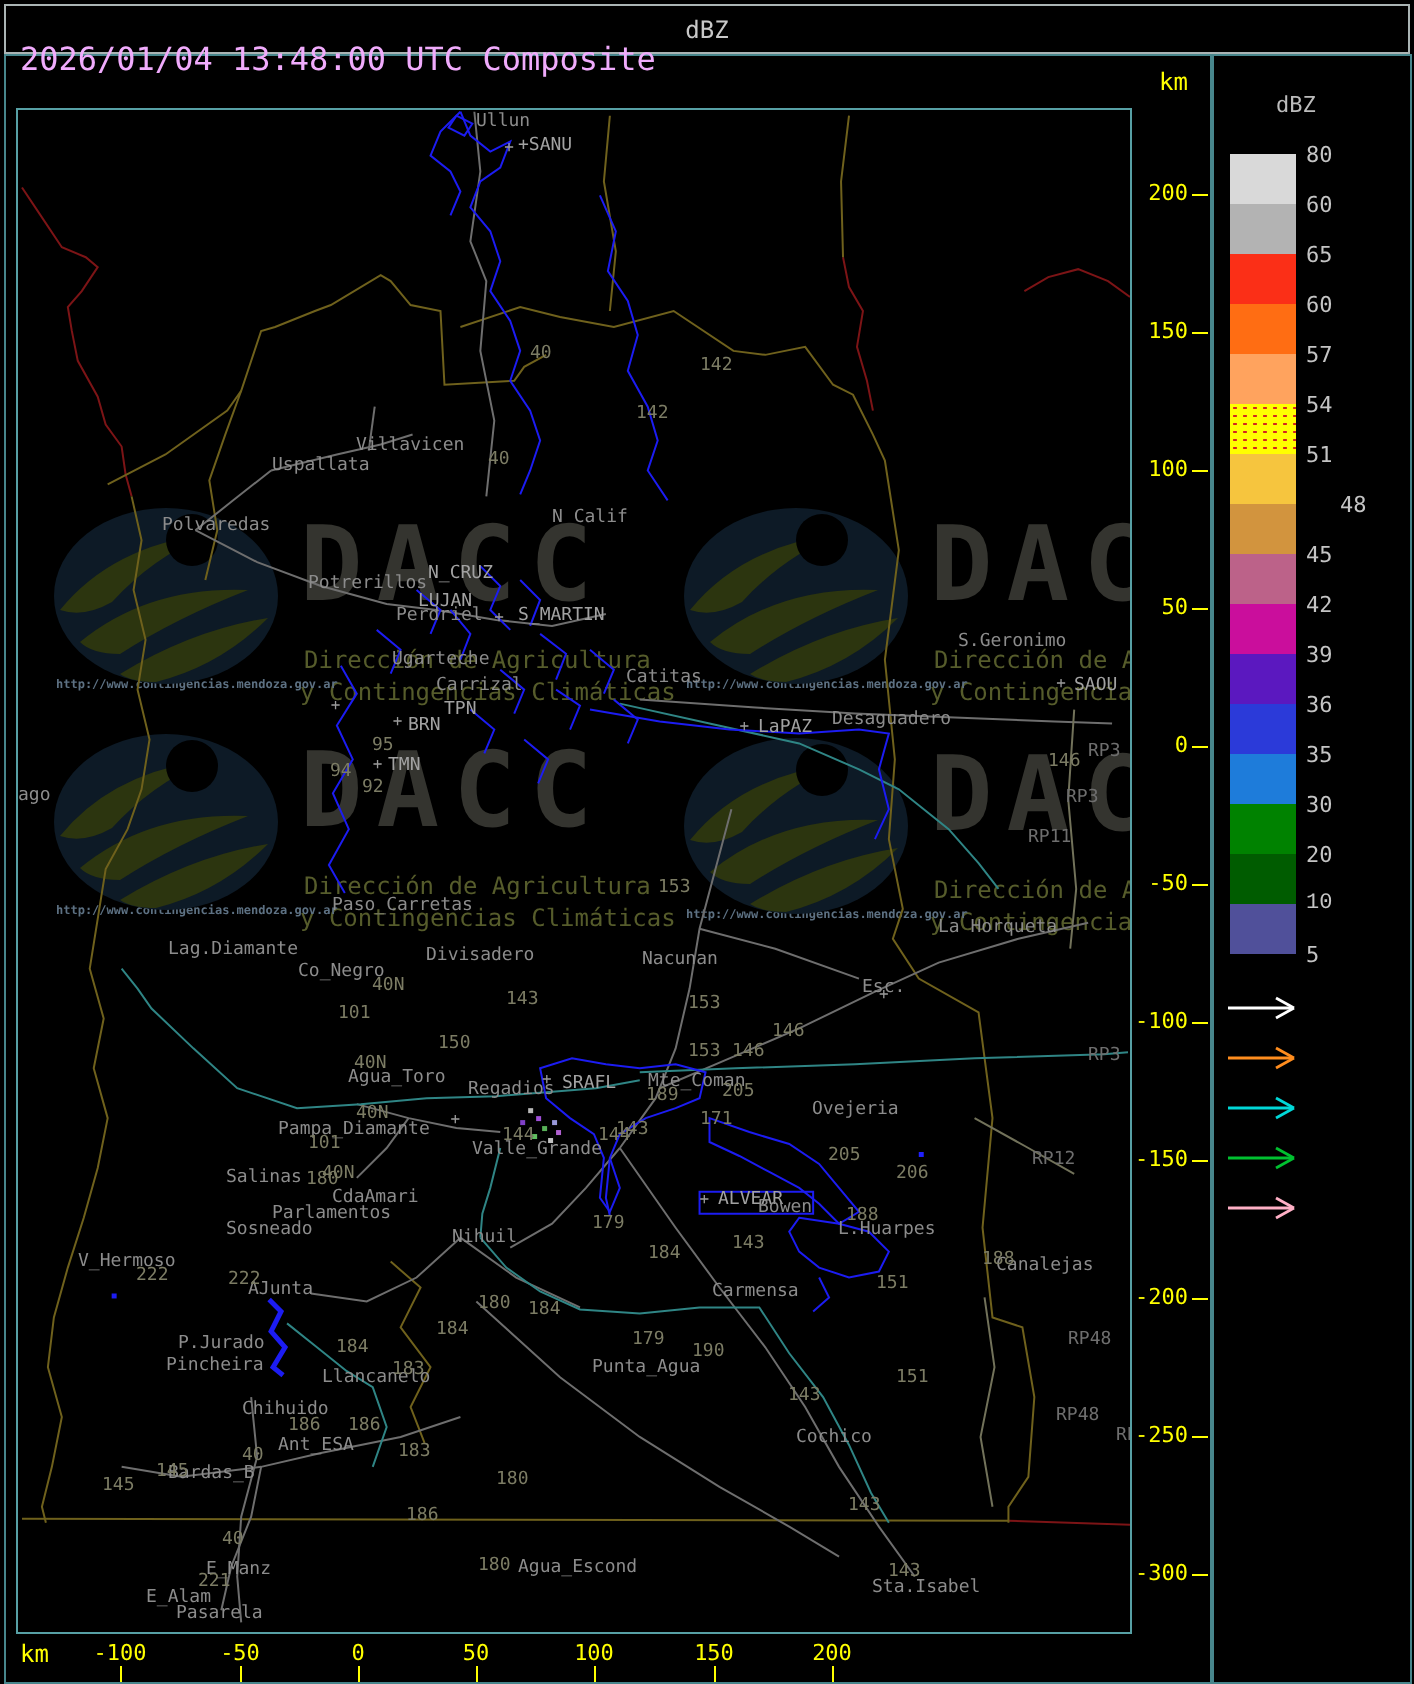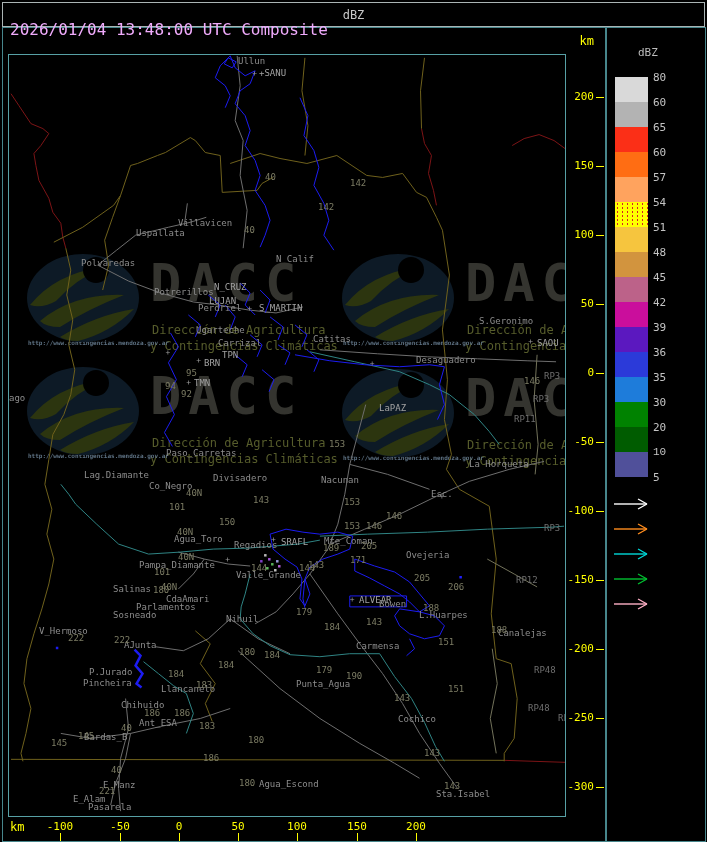--- a/index.html
+++ b/index.html
@@ -207,21 +207,21 @@
         <div class="mlab stn" style="left: 250px; top: 248px;">S_MARTIN</div>
         <div class="mlab town" style="left: 187px; top: 270px;">Ugarteche</div>
         <div class="mlab town" style="left: 209px; top: 283px;">Carrizal</div>
         <div class="mlab town" style="left: 304px; top: 279px;">Catitas</div>
         <div class="mlab stn" style="left: 165px; top: 295px; padding-left: 48px;">TPN</div>
         <div class="mlab stn" style="left: 195px; top: 303px;">BRN</div>
         <div class="mlab stn" style="left: 185px; top: 323px;">TMN</div>
         <div class="mlab town" style="left: 470px; top: 261px;">S.Geronimo</div>
         <div class="mlab stn" style="left: 528px; top: 283px;">SAOU</div>
         <div class="mlab town" style="left: 407px; top: 300px;">Desaguadero</div>
-        <div class="mlab stn" style="left: 370px; top: 304px; margin-top: 44px;">LaPAZ</div>
+        <div class="mlab stn" style="left: 370px; top: 304px;">LaPAZ</div>
         <div class="mlab town" style="left: 0px; top: 338px;">ago</div>
         <div class="mlab town" style="left: 312px; top: 396px; margin-top: 24px;">Nacunan</div>
         <div class="mlab town" style="left: 460px; top: 404px;">La Horqueta</div>
         <div class="mlab town" style="left: 157px; top: 393px;">Paso_Carretas</div>
         <div class="mlab town" style="left: 75px; top: 415px;">Lag.Diamante</div>
         <div class="mlab town" style="left: 140px; top: 426px;">Co_Negro</div>
         <div class="mlab town" style="left: 204px; top: 418px;">Divisadero</div>
         <div class="mlab town" style="left: 422px; top: 434px;">Esc.</div>
         <div class="mlab town" style="left: 165px; top: 479px;">Agua_Toro</div>
         <div class="mlab town" style="left: 225px; top: 485px;">Regadios</div>
@@ -386,21 +386,21 @@
       <div class="cell" style="top: 402px; background-color: rgb(0, 130, 0);"></div>
       <div class="cell" style="top: 427px; background-color: rgb(0, 92, 0);"></div>
       <div class="cell" style="top: 452px; background-color: rgb(80, 80, 154);"></div>
       <div class="slab" style="top: 71px;">80</div>
       <div class="slab" style="top: 96px;">60</div>
       <div class="slab" style="top: 121px;">65</div>
       <div class="slab" style="top: 146px;">60</div>
       <div class="slab" style="top: 171px;">57</div>
       <div class="slab" style="top: 196px;">54</div>
       <div class="slab" style="top: 221px;">51</div>
-      <div class="slab" style="top: 246px;">48</div>
+      <div class="slab" style="top: 246px; margin-left: 17px;">48</div>
       <div class="slab" style="top: 271px;">45</div>
       <div class="slab" style="top: 296px;">42</div>
       <div class="slab" style="top: 321px;">39</div>
       <div class="slab" style="top: 346px;">36</div>
       <div class="slab" style="top: 371px;">35</div>
       <div class="slab" style="top: 396px;">30</div>
       <div class="slab" style="top: 421px;">20</div>
       <div class="slab" style="top: 446px; font-family: Liberation Mono, monospace;">10</div>
       <div class="slab" style="top: 471px;">5</div>
     </div>

